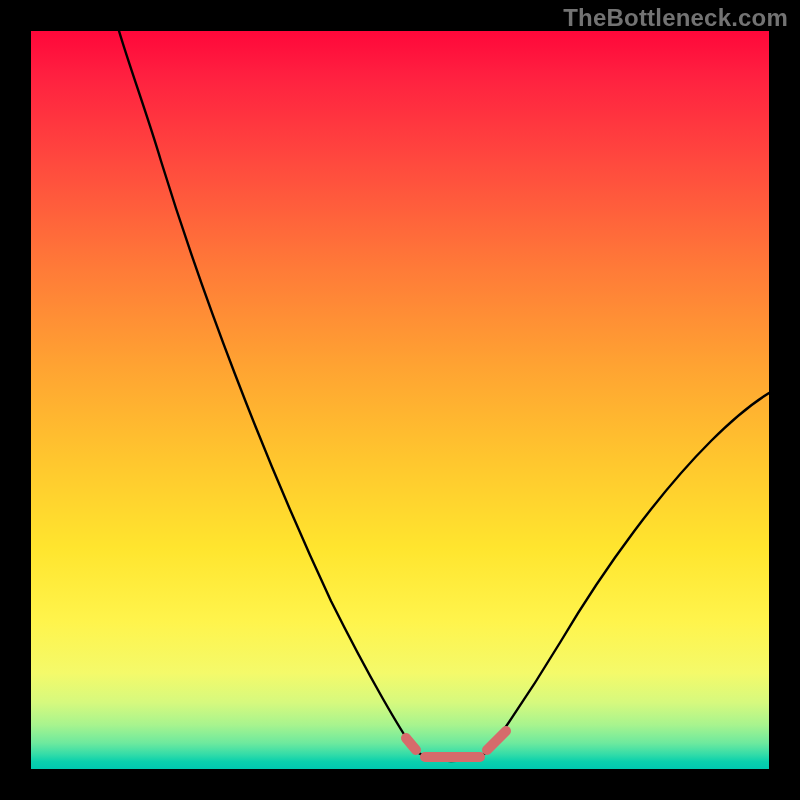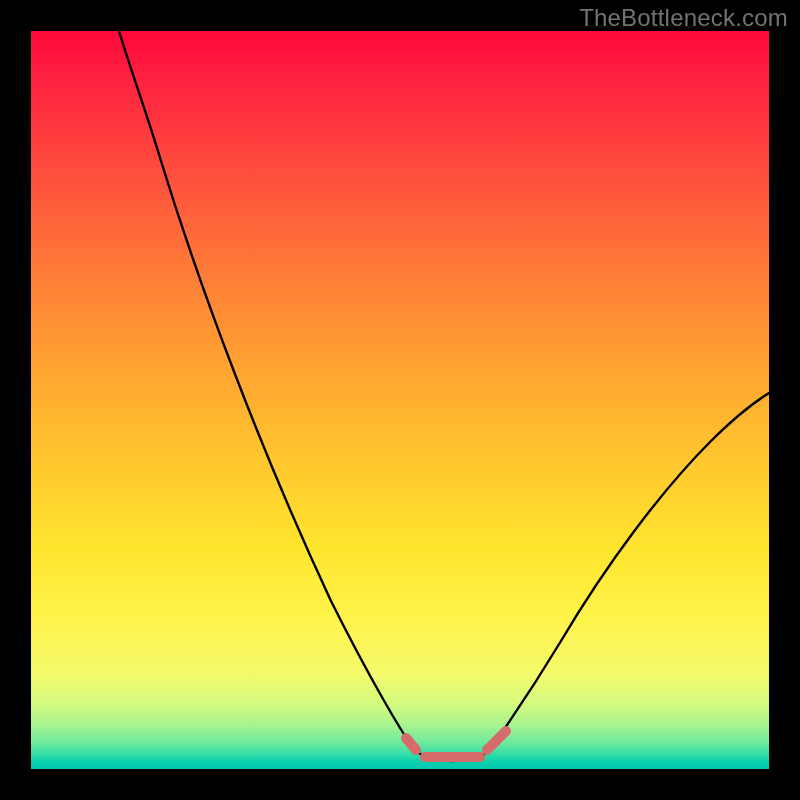--- a/index.html
+++ b/index.html
@@ -16,21 +16,21 @@
     width: 800px;
     height: 800px;
     background: #000;
   }
   .watermark {
     position: absolute;
     top: 4px;
     right: 12px;
     color: #737373;
     font-size: 24px;
-    font-weight: 400;
+    font-weight: 700;
     letter-spacing: 0.2px;
     z-index: 5;
     margin-left: 12px;
   }
   .plot {
     position: absolute;
     left: 31px;
     top: 31px;
     width: 738px;
     height: 738px;

